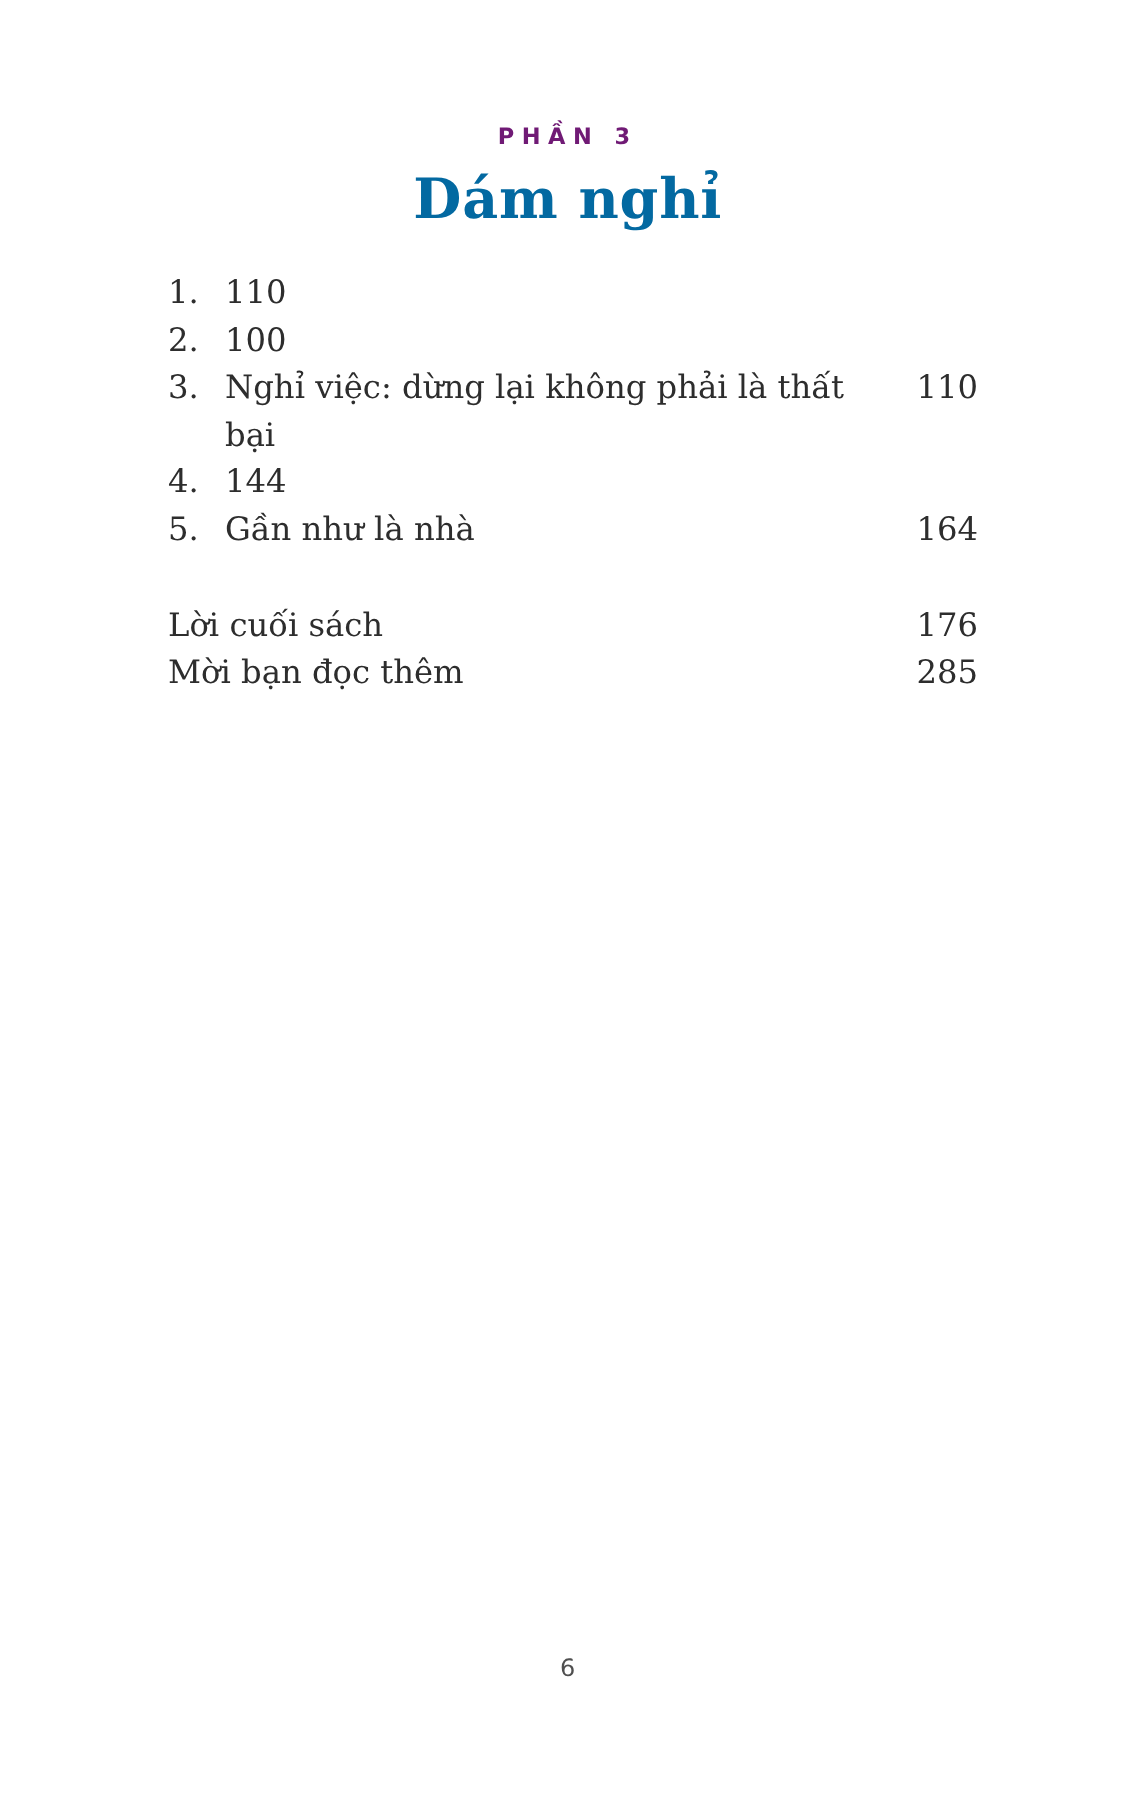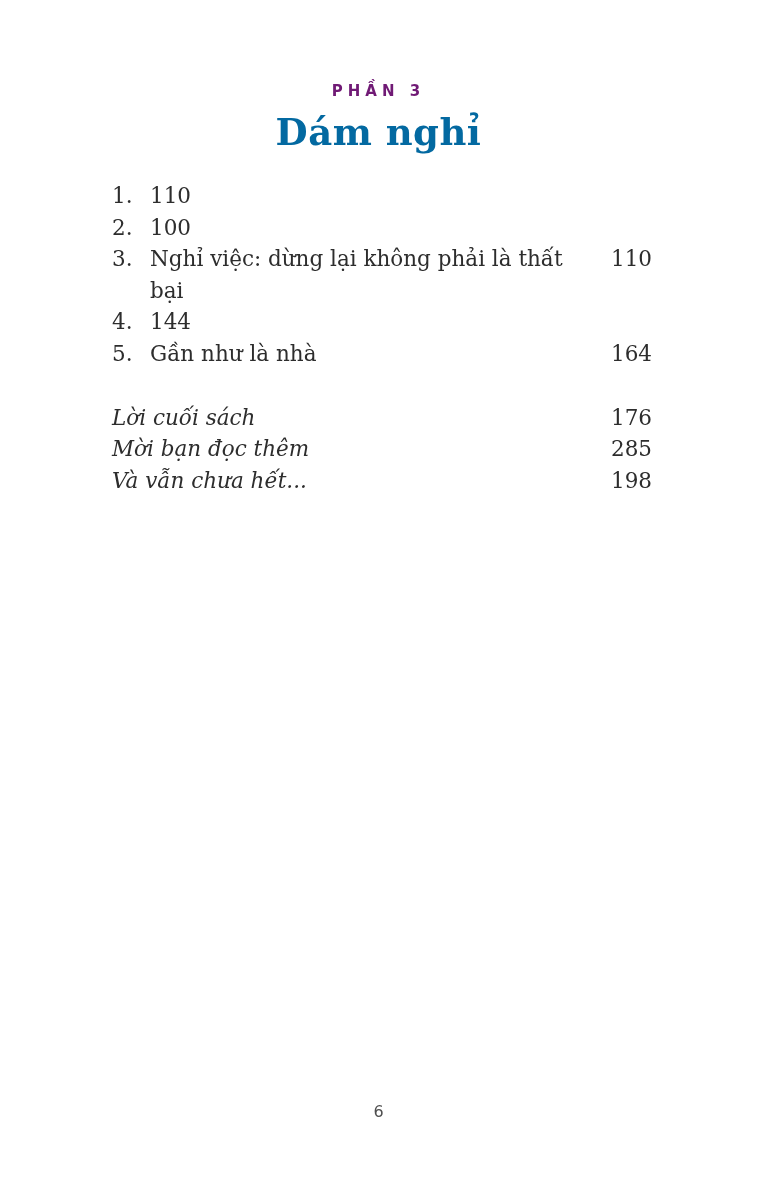--- a/index.html
+++ b/index.html
@@ -43,21 +43,21 @@
   .num { flex: none; width: 38px; }
   .title { flex: 1; padding-right: 10px; }
   .pageno { flex: none; font-style: normal; }
   sup.fnote {
     font-size: 12px;
     line-height: 0;
     vertical-align: 6px;
     letter-spacing: 0;
   }
   .back-list { margin-top: 32px; }
-  .back-list .title { font-style: italic; }
+  .back-list .title { }
   .folio {
     position: absolute;
     left: 0;
     right: 0;
     bottom: 79px;
     text-align: center;
     font-family: "DejaVu Sans", sans-serif;
     font-size: 16px;
     color: #4f4f4f;
   }
@@ -108,22 +108,18 @@
       <span class="pageno">176</span>
     </div>
 
 
     <div class="row">
       <span class="title">Mời bạn đọc thêm</span>
       <span class="pageno">285</span>
     </div>
 
 
-    <div class="row">
-      <span class="title">Và vẫn chưa hết...</span>
-      <span class="pageno">198</span>
-    </div>
 
   </div>
 
   <div class="folio">6</div>
 
 </div>
 
 </body></html>

